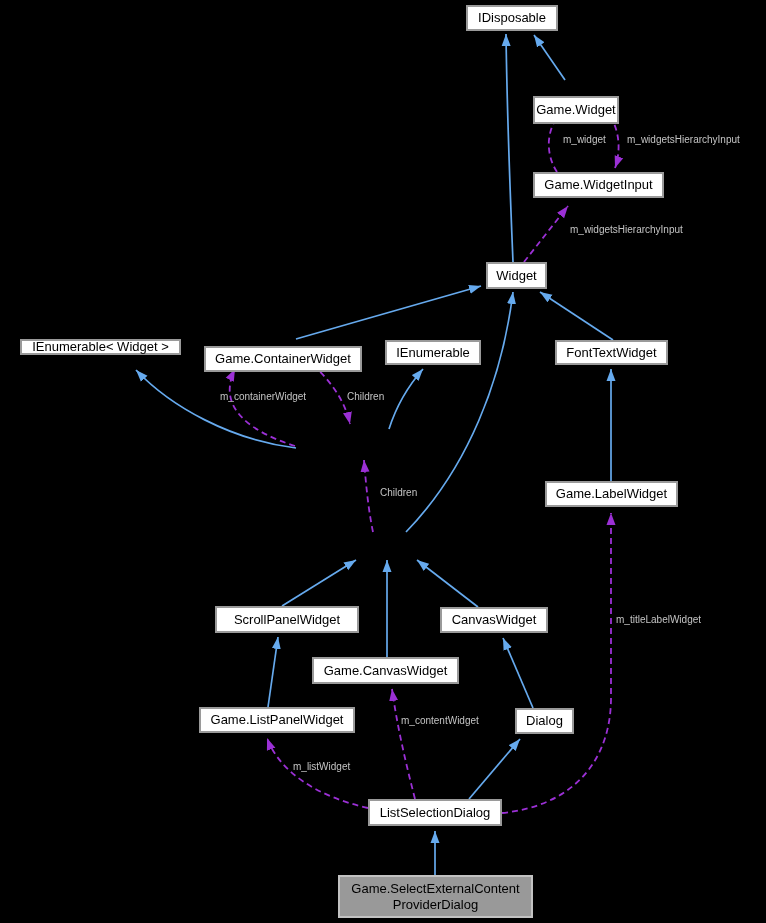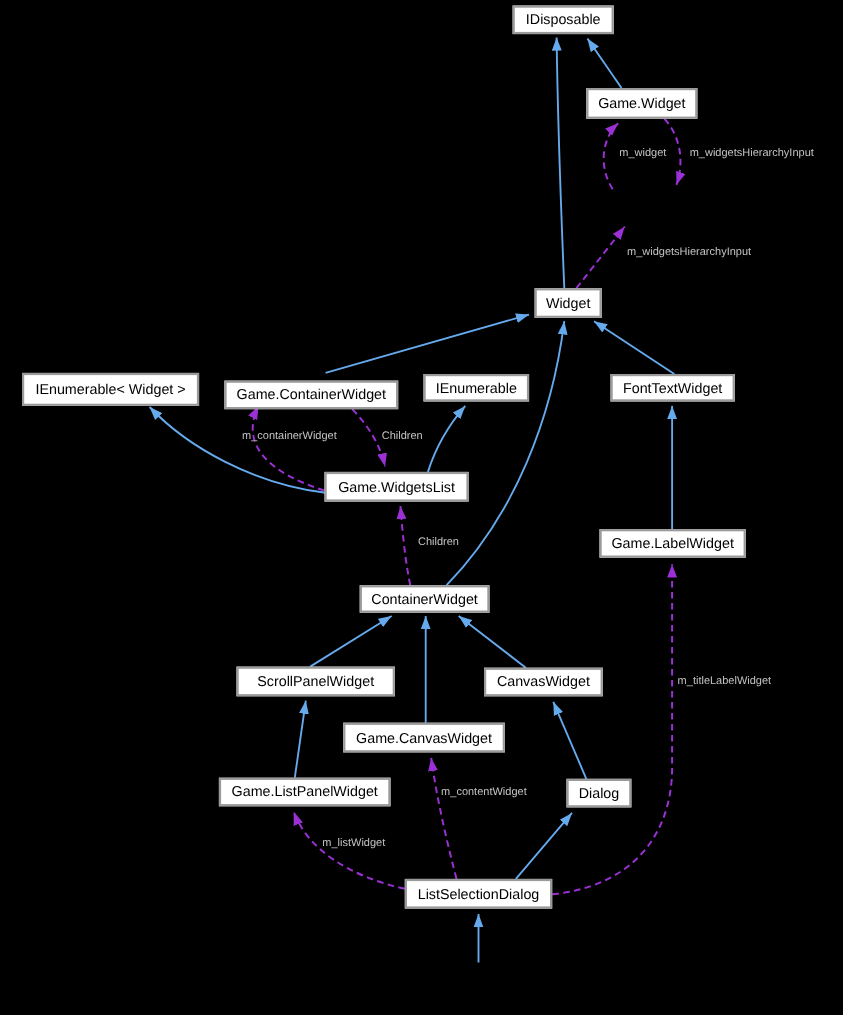--- a/index.html
+++ b/index.html
@@ -73,35 +73,35 @@
     <path class="edge-use" d="M 508,262 L 552,206" marker-end="url(#arrow-purple)"></path>
     <path class="edge-use" d="M 279,446 C 235,432 200,408 219,369" marker-end="url(#arrow-purple)"></path>
     <path class="edge-use" d="M 297,365 C 320,386 330,406 334,424" marker-end="url(#arrow-purple)"></path>
     <path class="edge-use" d="M 357,532 C 352,508 350,484 348,460" marker-end="url(#arrow-purple)"></path>
     <path class="edge-use" d="M 399,799 C 389,760 381,725 376,689" marker-end="url(#arrow-purple)"></path>
     <path class="edge-use" d="M 352,808 C 303,797 264,773 251,738" marker-end="url(#arrow-purple)"></path>
     <path class="edge-use" d="M 486,813 C 556,806 594,762 595,700 L 595,513" marker-end="url(#arrow-purple)"></path>
   </svg>
 
   <div class="node" style="left:450px;top:5px;width:92px;height:26px">IDisposable</div>
-  <div class="node" style="left:517px;top:80px;width:101px;height:28px">Game.Widget</div>
+  <div class="node" style="left:517px;top:96px;width:86px;height:28px">Game.Widget</div>
+  <div class="node" style="left:517px;top:172px;width:131px;height:26px">Game.WidgetInput</div>
   <div class="node" style="left:470px;top:262px;width:61px;height:27px">Widget</div>
-  <div class="node" style="left:4px;top:339px;width:161px;height:30px">IEnumerable&lt; Widget &gt;</div>
+  <div class="node" style="left:4px;top:339px;width:161px;height:16px">IEnumerable&lt; Widget &gt;</div>
   <div class="node" style="left:188px;top:346px;width:158px;height:26px">Game.ContainerWidget</div>
   <div class="node" style="left:369px;top:340px;width:96px;height:25px">IEnumerable</div>
   <div class="node" style="left:539px;top:340px;width:113px;height:25px">FontTextWidget</div>
-  <div class="node" style="left:279px;top:429px;width:131px;height:27px">Game.WidgetsList</div>
   <div class="node" style="left:529px;top:481px;width:133px;height:26px">Game.LabelWidget</div>
-  <div class="node" style="left:311px;top:532px;width:118px;height:25px">ContainerWidget</div>
   <div class="node" style="left:199px;top:606px;width:144px;height:27px">ScrollPanelWidget</div>
   <div class="node" style="left:424px;top:607px;width:108px;height:26px">CanvasWidget</div>
   <div class="node" style="left:296px;top:657px;width:147px;height:27px">Game.CanvasWidget</div>
   <div class="node" style="left:183px;top:707px;width:156px;height:26px">Game.ListPanelWidget</div>
   <div class="node" style="left:499px;top:708px;width:59px;height:26px">Dialog</div>
   <div class="node" style="left:352px;top:799px;width:134px;height:27px">ListSelectionDialog</div>
+  <div class="node selected" style="left:322px;top:875px;width:195px;height:43px">Game.SelectExternalContent ProviderDialog</div>
 
   <span class="edge-label" style="left:547px;top:133px">m_widget</span>
   <span class="edge-label" style="left:611px;top:133px">m_widgetsHierarchyInput</span>
   <span class="edge-label" style="left:554px;top:223px">m_widgetsHierarchyInput</span>
   <span class="edge-label" style="left:204px;top:390px">m_containerWidget</span>
   <span class="edge-label" style="left:331px;top:390px">Children</span>
   <span class="edge-label" style="left:364px;top:486px">Children</span>
   <span class="edge-label" style="left:600px;top:613px">m_titleLabelWidget</span>
   <span class="edge-label" style="left:385px;top:714px">m_contentWidget</span>
   <span class="edge-label" style="left:277px;top:760px">m_listWidget</span>

